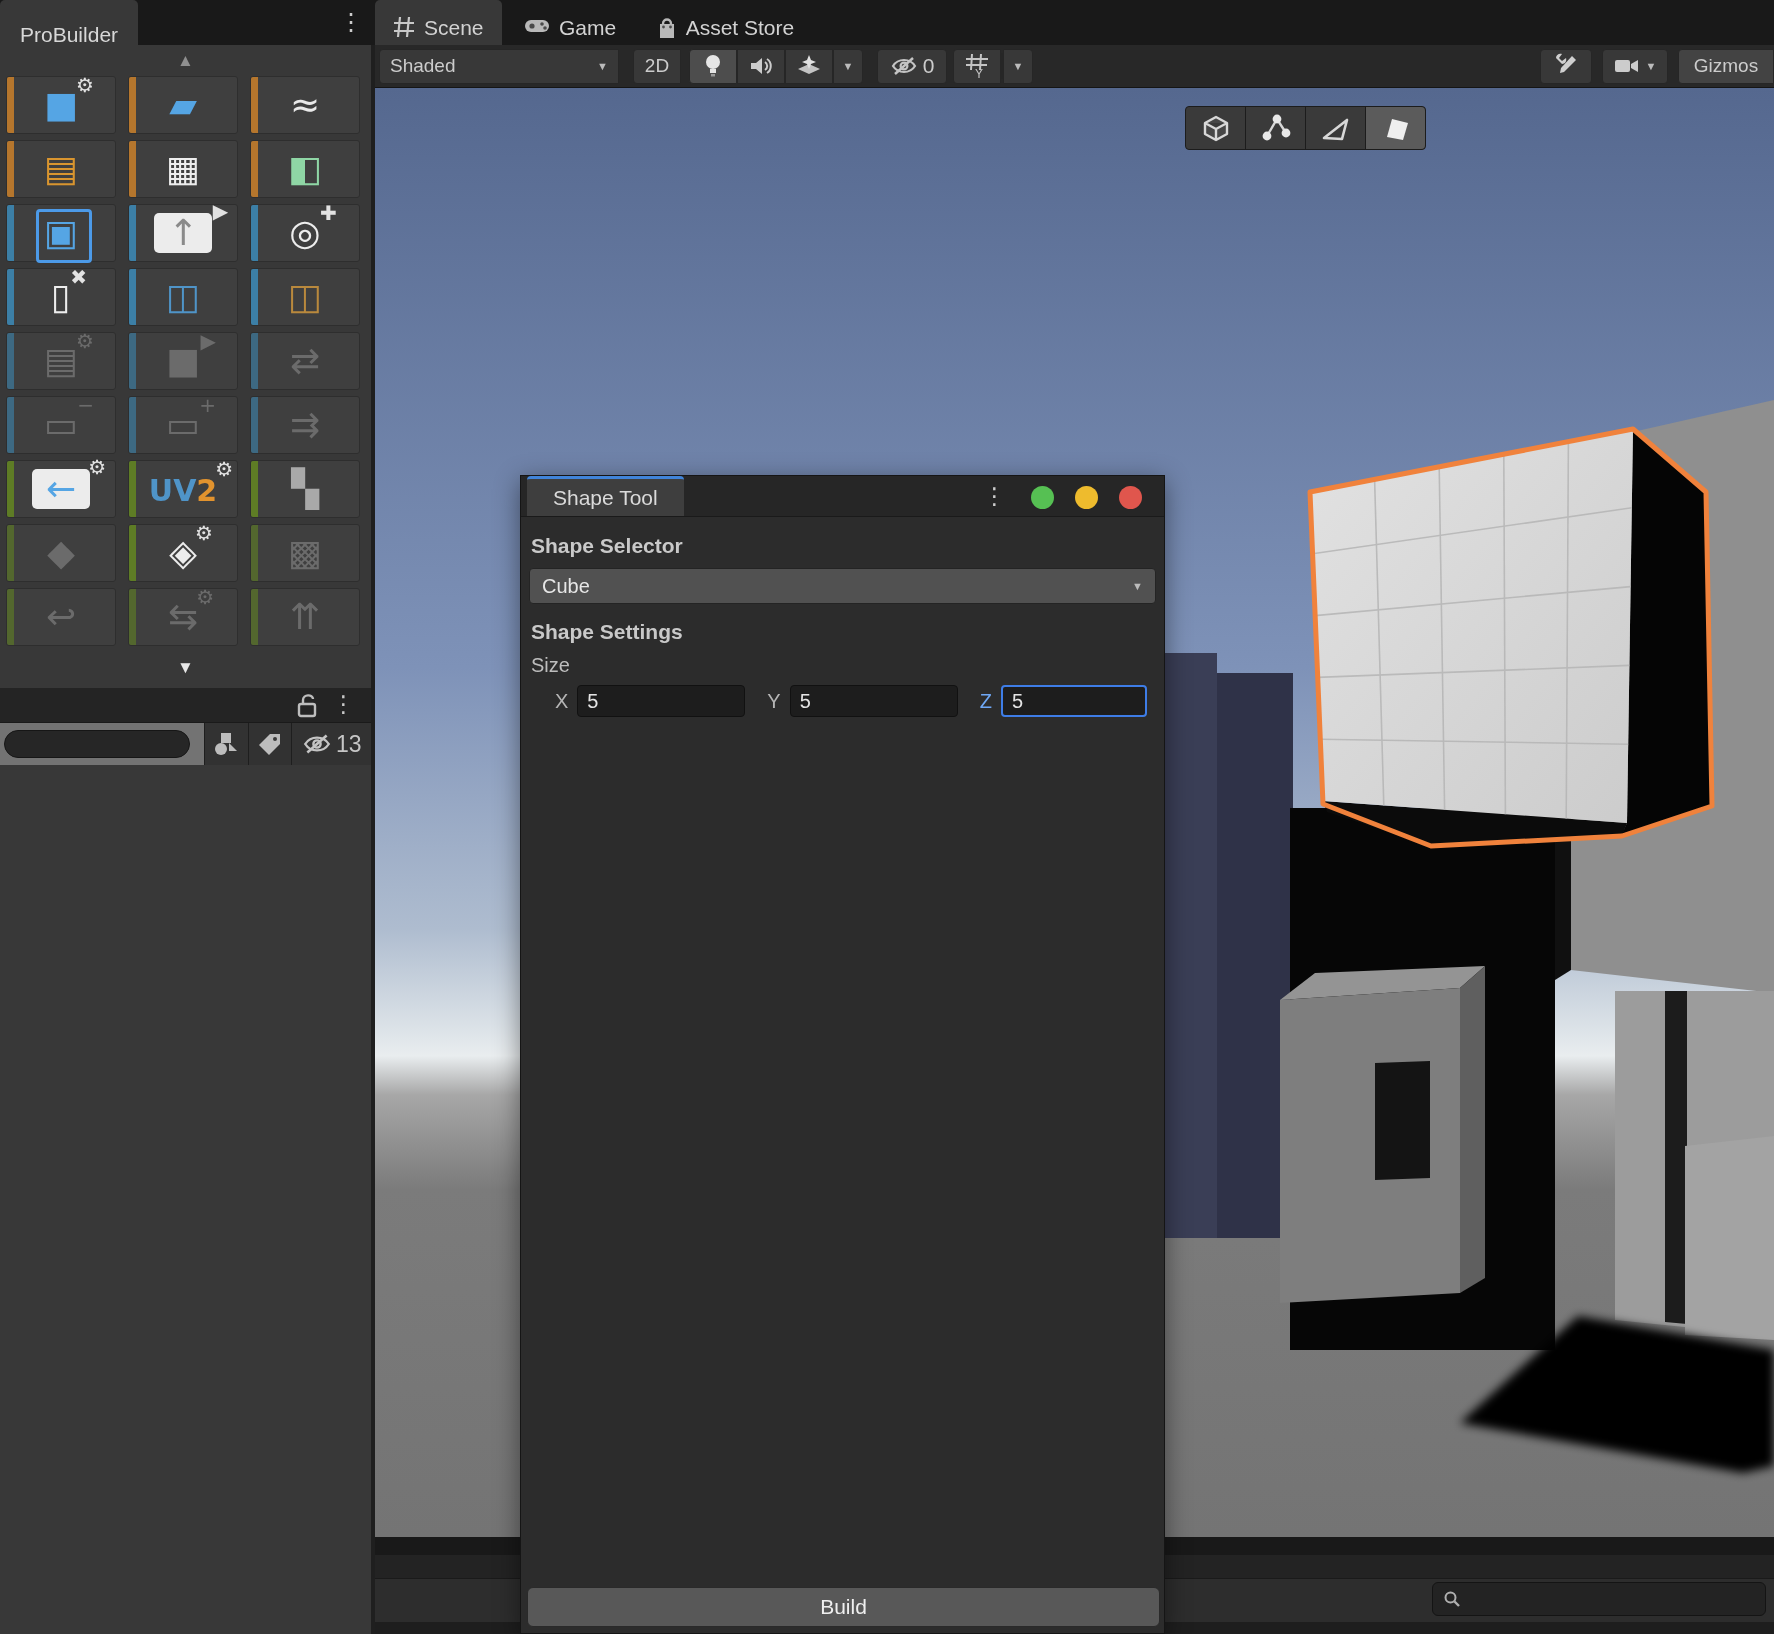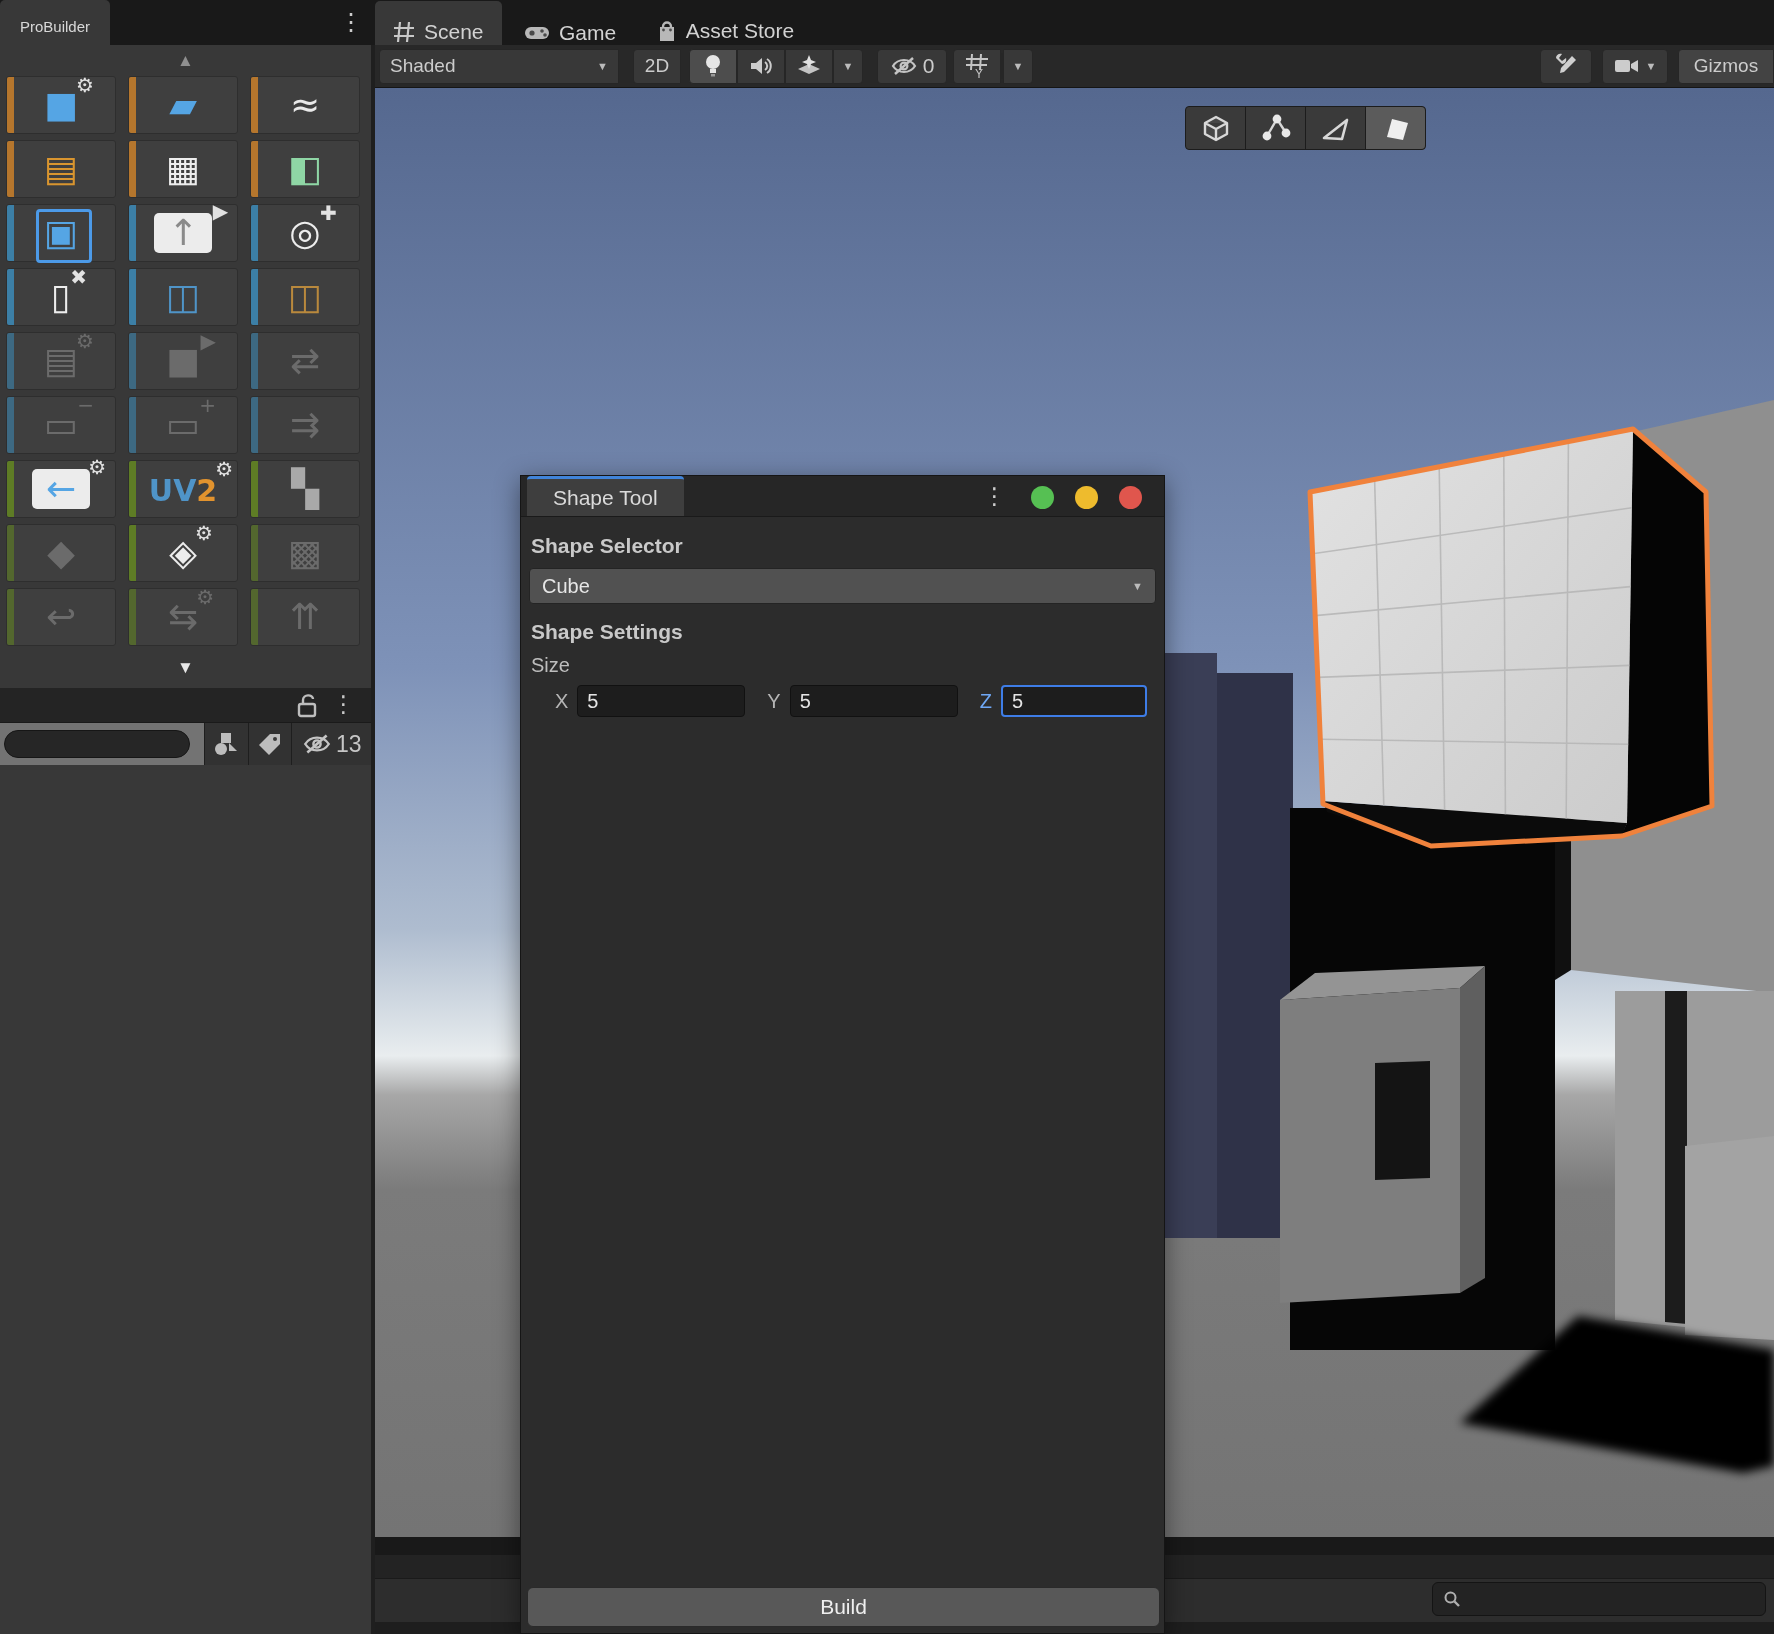--- a/index.html
+++ b/index.html
@@ -4,22 +4,22 @@
 <style>
   html,body{margin:0;padding:0;background:#191919;}
   body{width:1774px;height:1634px;position:relative;overflow:hidden;
        font-family:"Liberation Sans","DejaVu Sans",sans-serif;color:#d2d2d2;
        -webkit-font-smoothing:antialiased;}
   .abs{position:absolute;}
 
   
   #left-panel{left:0;top:0;width:375px;height:1634px;background:#383838;border-right:4px solid #1f1f1f;box-sizing:border-box;}
   #left-tabstrip{left:0;top:0;width:375px;height:45px;background:#191919;}
-  .tab{display:inline-flex;align-items:center;height:45px;padding:4px 20px;background:#383838;
-       border-radius:5px 5px 0 0;font-size:15px;color:#d8d8d8;}
+  .tab{display:inline-flex;align-items:center;height:45px;padding:12px 20px;background:#383838;
+       border-radius:5px 5px 0 0;font-size:21px;color:#d8d8d8;}
   #pb-kebab{right:12px;top:8px;font-size:24px;color:#cccccc;}
   #pb-scroll-up{left:0;top:48px;width:371px;text-align:center;color:#8f8f8f;font-size:17px;height:26px;line-height:26px;}
   #pb-grid{left:6px;top:76px;width:365px;display:grid;grid-template-columns:repeat(3,110px);
            grid-auto-rows:58px;gap:6px 12px;}
   .pb-cell{position:relative;background:#3f3f3f;border:1px solid #2e2e2e;border-radius:3px;
            display:flex;align-items:center;justify-content:center;box-sizing:border-box;}
   .pb-bar{position:absolute;left:0;top:0;bottom:0;width:7px;border-radius:2px 0 0 2px;}
   .a-o .pb-bar{background:#b5762d;}
   .a-b .pb-bar{background:#3c7fa6;}
   .a-g .pb-bar{background:#5e7c25;}
@@ -44,21 +44,21 @@
                border-radius:14px;color:#cfcfcf;font-size:17px;padding:0 12px;box-sizing:border-box;outline:none;}
   .filt-btn{height:42px;display:flex;align-items:center;justify-content:center;gap:4px;
             border-left:1px solid #1e1e1e;background:#323232;color:#c6c6c6;}
   #filt-type{width:50px;margin-left:14px;}
   #filt-label{width:50px;}
   #filt-eye{width:92px;font-size:23px;}
   #left-fill{left:0;top:765px;width:371px;height:790px;background:#383838;}
 
   
   #scene-tabstrip{left:375px;top:0;width:1399px;height:45px;background:#191919;}
-  .stab{display:inline-flex;align-items:center;gap:9px;height:45px;padding:8px 18px;font-size:21px;color:#d2d2d2;}
+  .stab{display:inline-flex;gap:9px;height:45px;padding:16px 18px;font-size:21px;color:#d2d2d2;}
   .stab.active{background:#383838;border-radius:5px 5px 0 0;}
   .tab-ic{display:inline-block;}
 
   
   #scene-toolbar{left:375px;top:45px;width:1399px;height:43px;background:#282828;border-bottom:1px solid #151515;
                  display:flex;align-items:center;box-sizing:border-box;}
   .tbtn{height:35px;display:inline-flex;align-items:center;justify-content:center;background:#383838;
         border:1px solid #262626;color:#cccccc;font-size:19px;box-sizing:border-box;}
   .tbtn.lit{background:#4d4d4d;}
   .tsep{width:6px;height:35px;}

